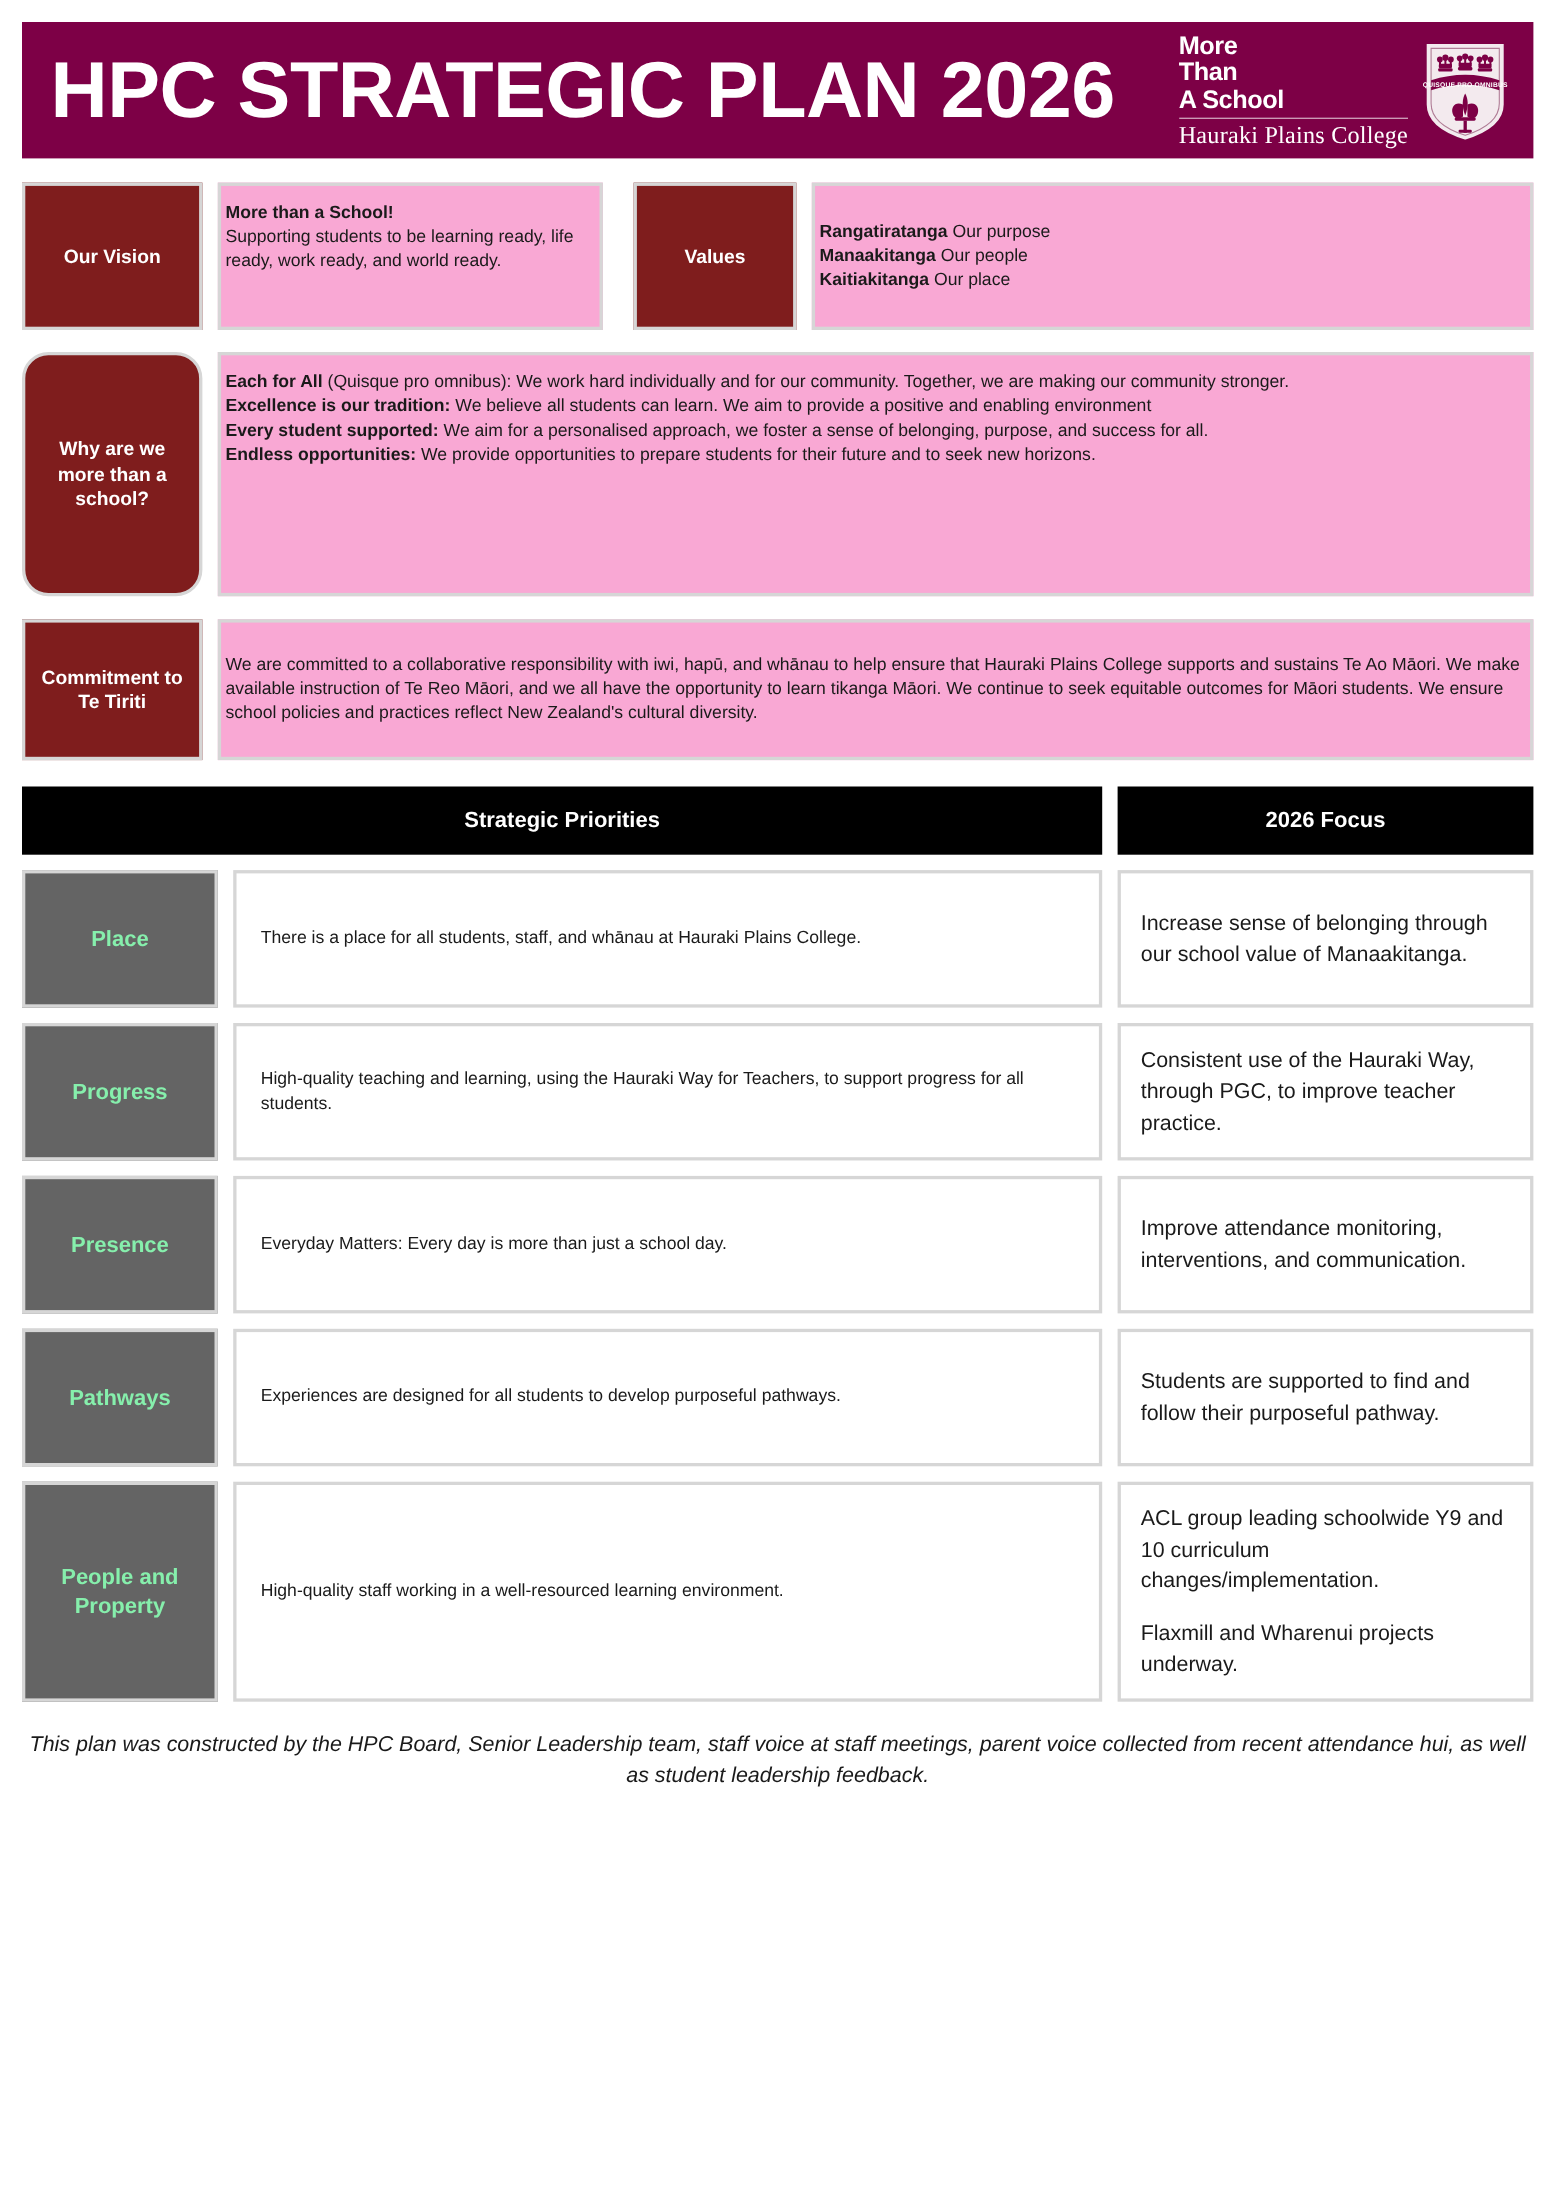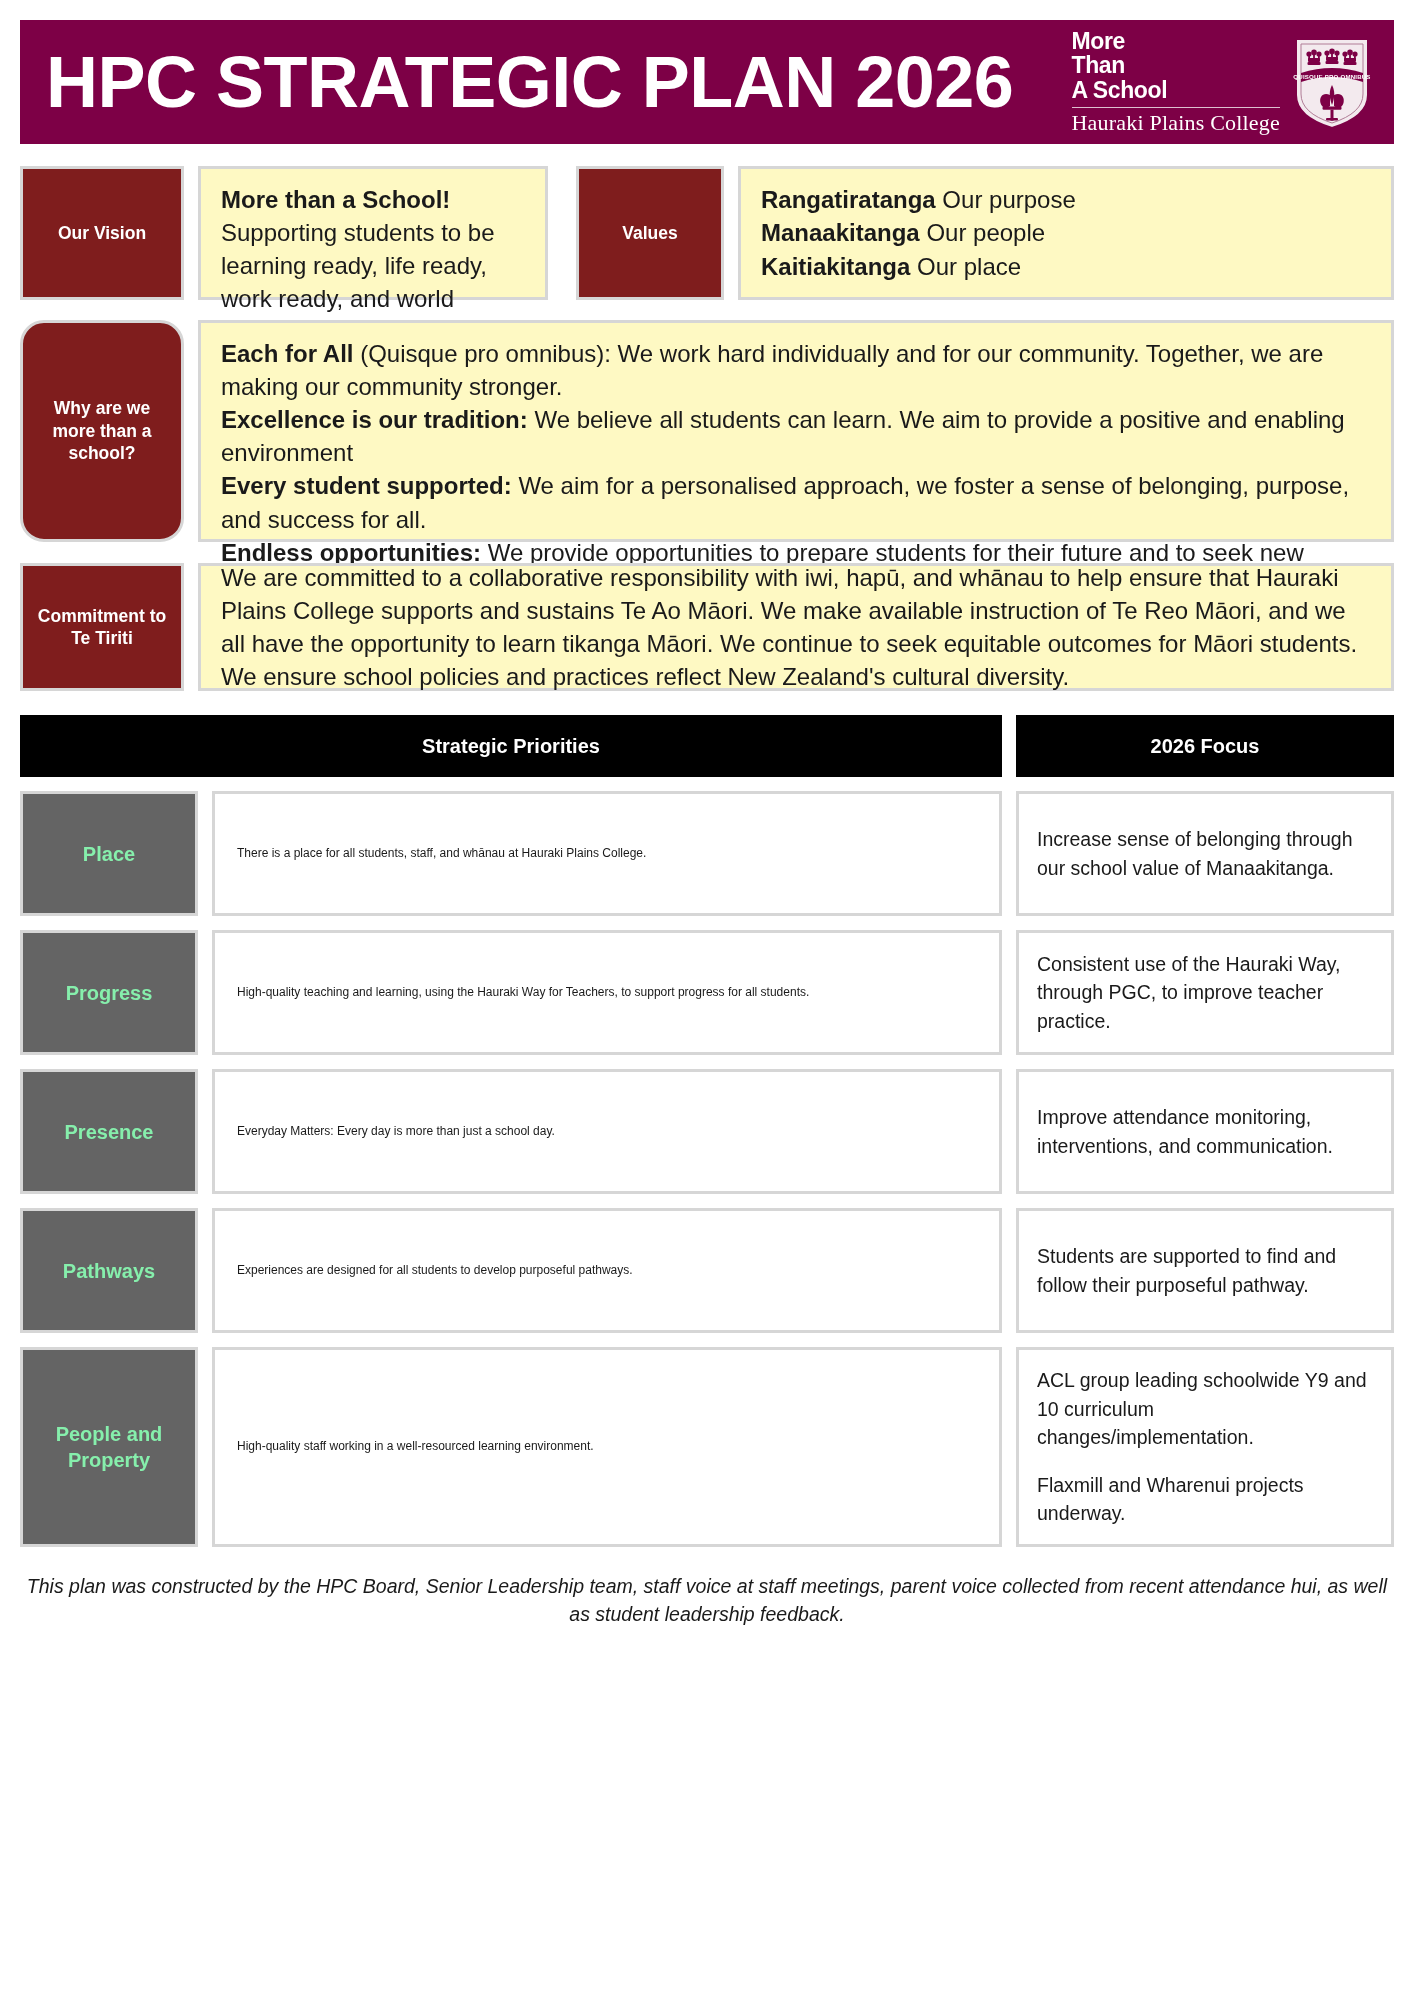--- a/index.html
+++ b/index.html
@@ -96,26 +96,26 @@
     font-size: 17.5px;
     display: flex;
     align-items: center;
     justify-content: center;
     text-align: center;
     line-height: 1.28;
     padding: 6px 12px;
     flex: 0 0 auto;
   }
   .content-box {
-    background: #fef9c3;
-    border: 3px solid #d6d6d6;
-    display: flex;
-    align-items: center;
-    padding: 14px 20px;
-    font-size: 24px;
+    background: #f9a8d4;
+    border: 3px solid #d6d6d6;
+    display: flex;
+    align-items: center;
+    padding: 14px 4px;
+    font-size: 16px;
     line-height: 1.38;
     color: #1a1a1a;
   }
   .content-box p { margin: 0; }
   .content-box b { font-weight: 700; }
 
   
   #row-vision { margin-top: 22px; }
   #row-vision .label-vision { width: 164px; height: 134px; }
   #row-vision .box-vision   { width: 350px; height: 134px; align-items: flex-start; }
@@ -172,21 +172,21 @@
     text-align: center;
     line-height: 1.3;
   }
   .prow .p-desc {
     flex: 1 1 auto;
     background: #ffffff;
     border: 3px solid #d6d6d6;
     display: flex;
     align-items: center;
     padding: 14px 22px;
-    font-size: 12px;
+    font-size: 16px;
     line-height: 1.42;
   }
   .prow .p-focus {
     width: 378px;
     flex: 0 0 378px;
     background: #ffffff;
     border: 3px solid #d6d6d6;
     display: flex;
     flex-direction: column;
     justify-content: center;

